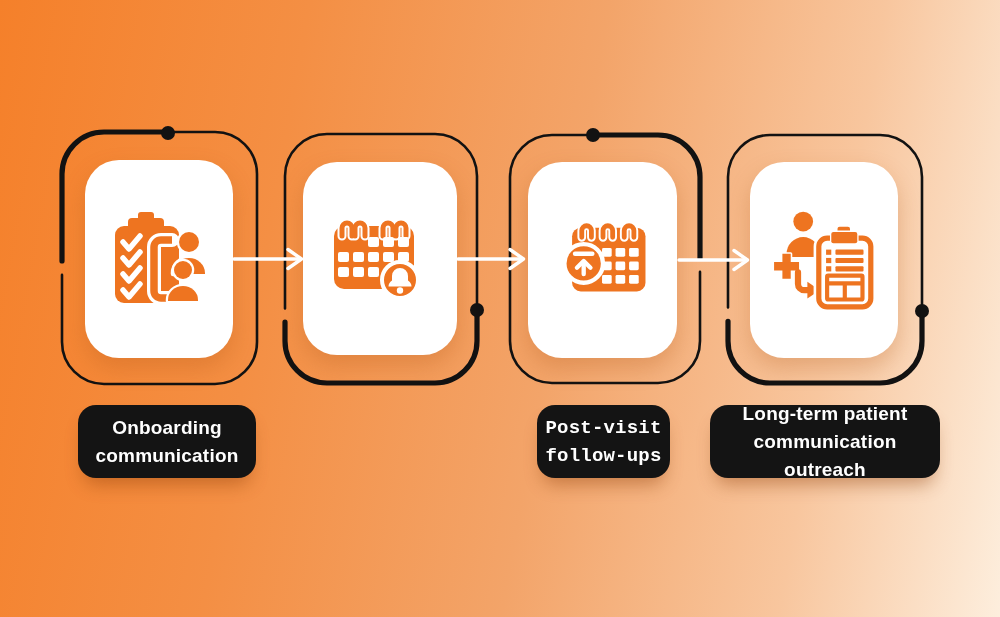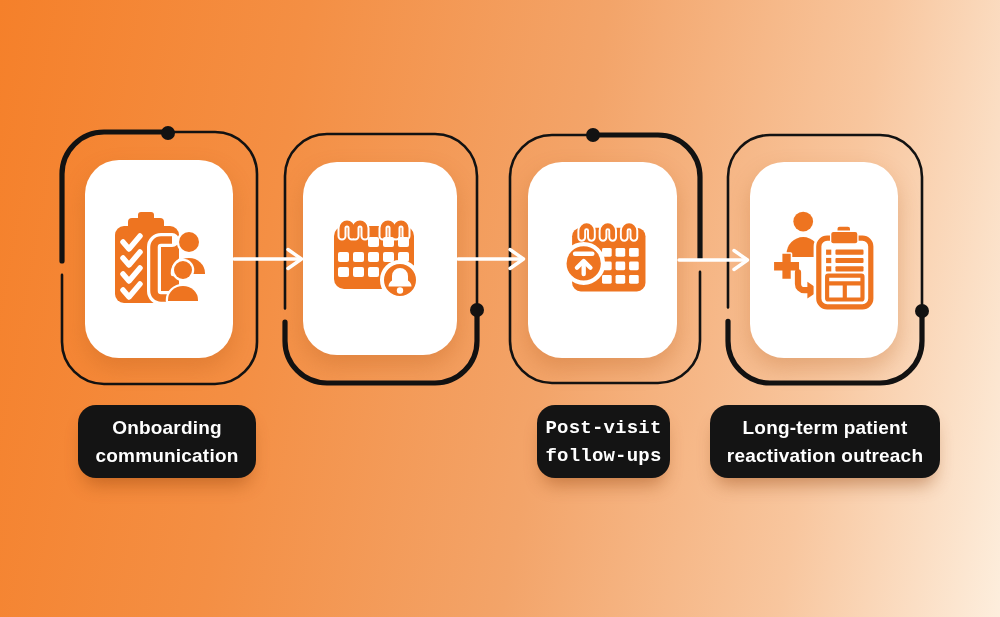--- a/index.html
+++ b/index.html
@@ -176,21 +176,21 @@
           <rect x="61" y="56" width="27" height="5" rx="1"></rect>
       </g>
       <g fill="none" stroke="currentColor" stroke-width="4">
         <rect x="53" y="65" width="34" height="23" rx="1"></rect>
         <path d="M53 72.5 h34"></path>
         <path d="M70 72.5 V88"></path>
       </g>
     </svg>
   </div>
   <div class="pill" id="pill-4">Long-term patient
-reactivation outreach</div>
+communication outreach</div>
 
   <svg class="layer" id="arrows-layer" aria-hidden="true">
     <g fill="none" stroke="var(--arrow-white)" stroke-width="3.4" stroke-linecap="round" stroke-linejoin="round">
       <g>
         <path d="M234 259 H300"></path>
           <path d="M288 249.5 L301.5 259 L288 268.5"></path>
       </g>
       <g>
         <path d="M458 259 H522"></path>
           <path d="M510 249.5 L523.5 259 L510 268.5"></path>

